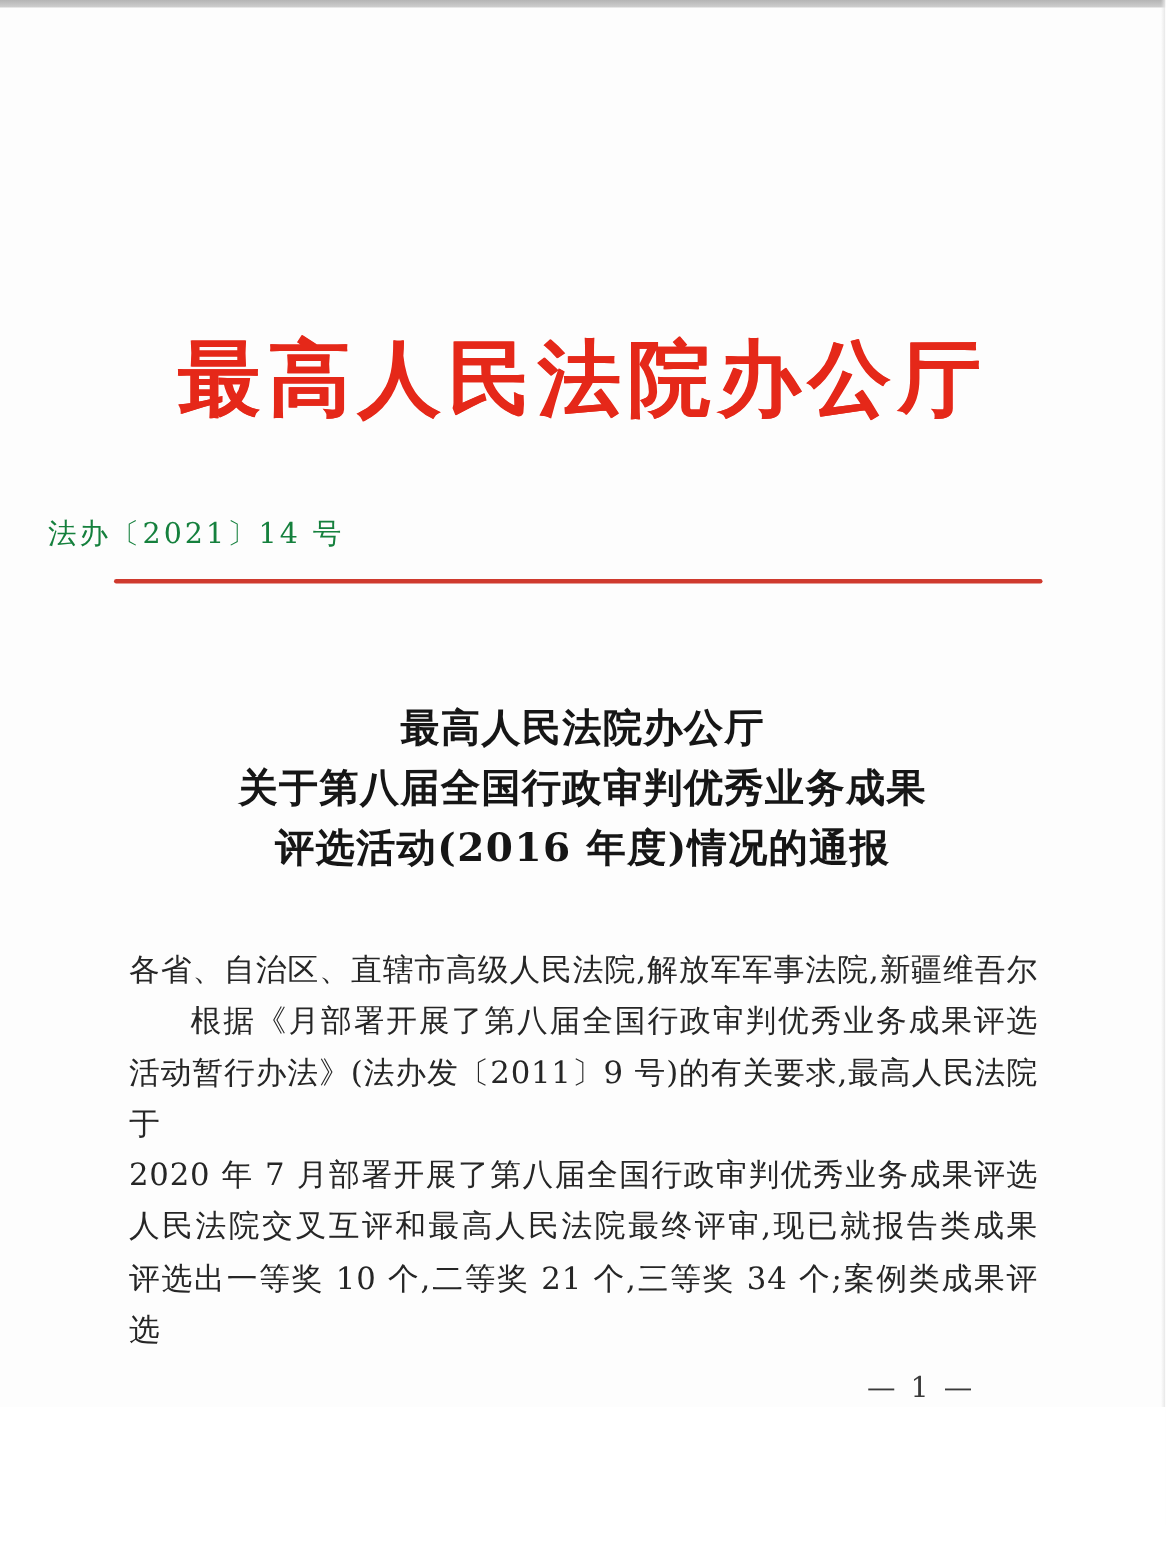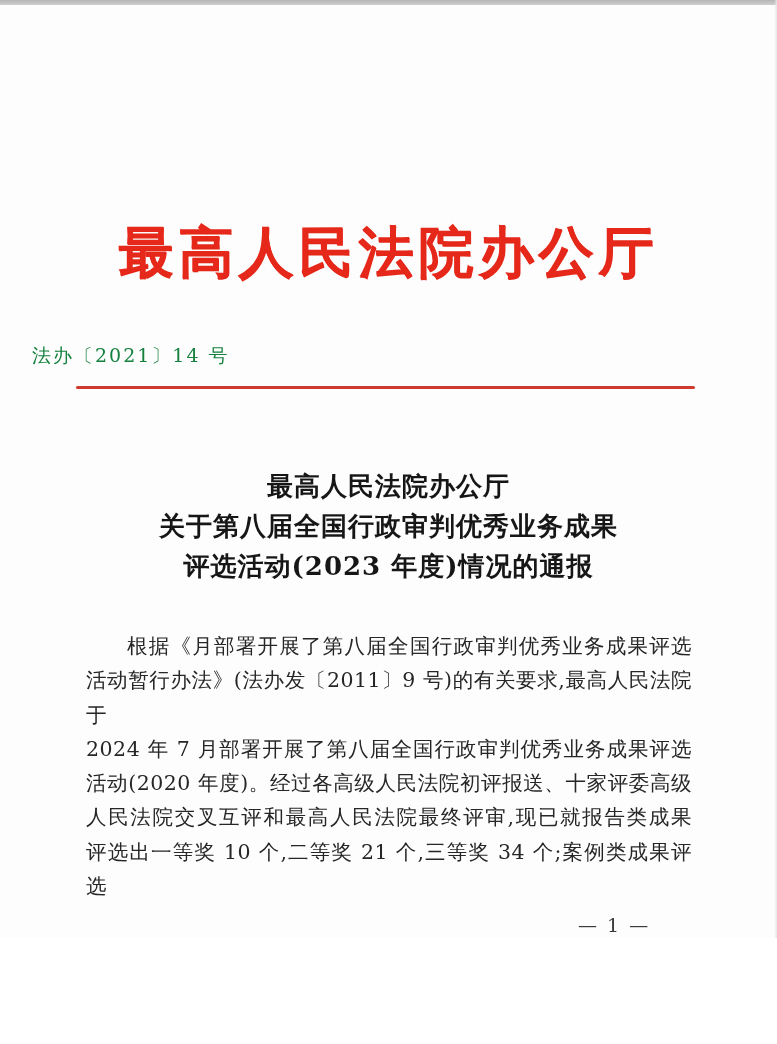--- a/index.html
+++ b/index.html
@@ -118,28 +118,28 @@
 
   <div class="letterhead">最高人民法院办公厅</div>
 
   <div class="doc-number">法办〔2021〕14 号</div>
 
   <div class="red-rule"></div>
 
   <div class="notice-title">
     <div>最高人民法院办公厅</div>
     <div>关于第八届全国行政审判优秀业务成果</div>
-    <div>评选活动(2023 年度)情况的通报</div>
+    <div>评选活动(2016 年度)情况的通报</div>
   </div>
 
   <div class="body-text">
+    <div class="body-line fill">各省、自治区、直辖市高级人民法院,解放军军事法院,新疆维吾尔</div>
     <div class="body-line fill indent">根据《月部署开展了第八届全国行政审判优秀业务成果评选</div>
     <div class="body-line fill">活动暂行办法》(法办发〔2011〕9 号)的有关要求,最高人民法院于</div>
-    <div class="body-line fill">2024 年 7 月部署开展了第八届全国行政审判优秀业务成果评选</div>
-    <div class="body-line fill">活动(2020 年度)。经过各高级人民法院初评报送、十家评委高级</div>
+    <div class="body-line fill">2020 年 7 月部署开展了第八届全国行政审判优秀业务成果评选</div>
     <div class="body-line fill">人民法院交叉互评和最高人民法院最终评审,现已就报告类成果</div>
     <div class="body-line fill">评选出一等奖 10 个,二等奖 21 个,三等奖 34 个;案例类成果评选</div>
   </div>
 
   <div class="page-number">— 1 —</div>
 
   <div class="scan-bottom-edge"></div>
 
 </div>
 

